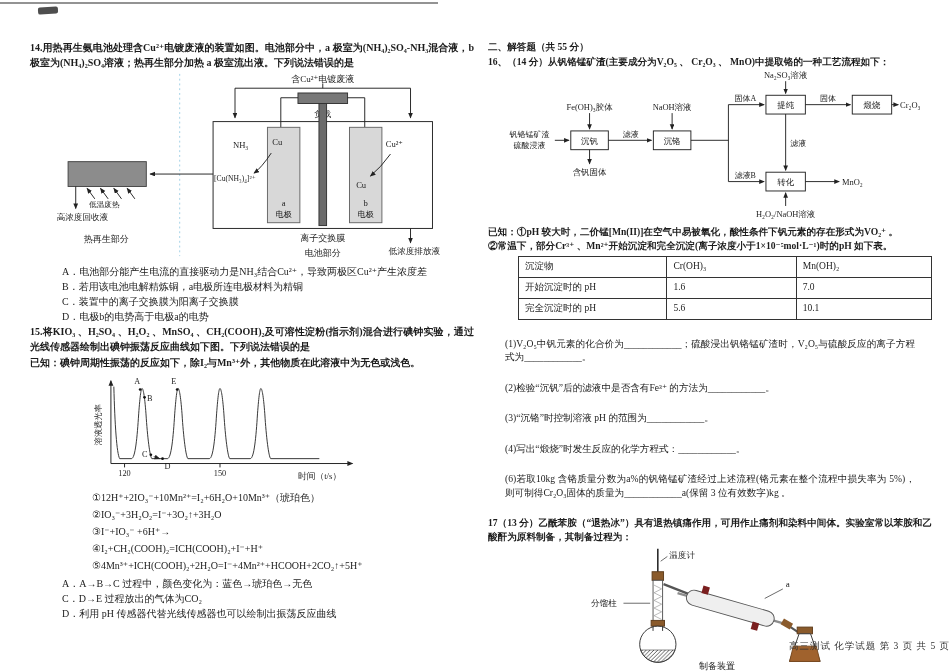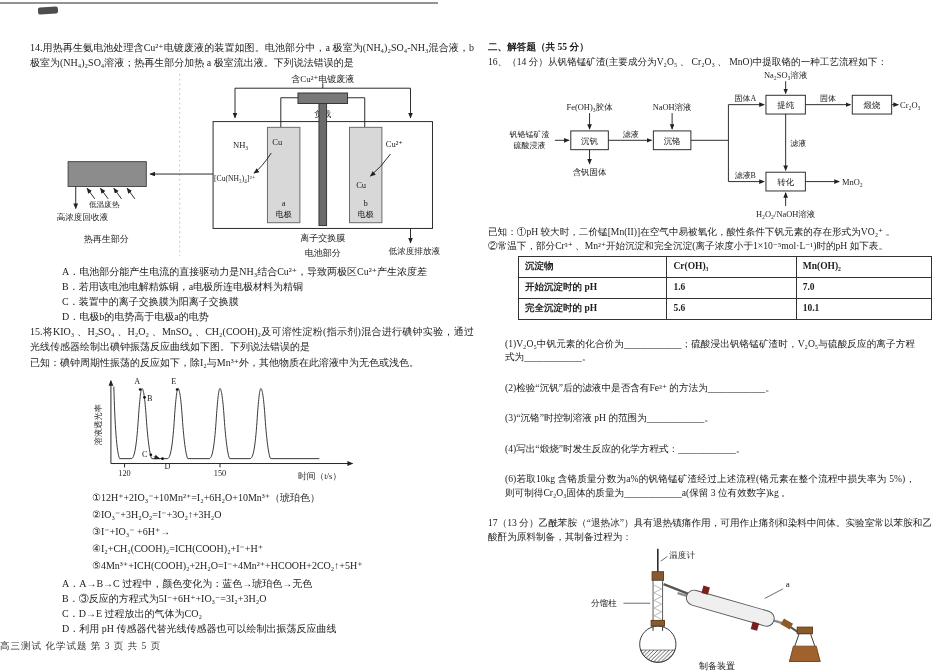--- a/index.html
+++ b/index.html
@@ -2,36 +2,36 @@
 <html><head>
 <meta charset="utf-8">
 <style>
   html,body{margin:0;padding:0;background:#ffffff;}
   body{width:950px;height:671px;position:relative;overflow:hidden;
        font-family:"Liberation Serif","DejaVu Serif",serif;color:#1c1c1c;}
   .page{display:flex;padding:40px 18px 0 30px;gap:14px;}
   .col{position:relative;}
   .col-left{width:444px;font-size:10px;line-height:15px;}
   .col-right{width:444px;font-size:9.6px;line-height:13.5px;}
-  .para{text-align:justify;margin:0 0 1px 0;}
+  .para{text-align:justify;margin:0 0 1px 0;font-weight:bold;}
   .opt{margin:0 0 0 32px;text-align:justify;}
   .eqs{margin:2px 0 2px 62px;line-height:17px;font-family:Liberation Serif, serif;}
   .bold{font-weight:bold;}
   .diagram-wrap{margin:2px 0 2px 16px;}
   .graph-wrap{margin:1px 0 0 40px;}
   .flow-wrap{margin:0 0 0 2px;}
   .app-wrap{margin:2px 0 0 90px;}
   svg{font-family:inherit;}
   svg text{fill:#1c1c1c;}
   table.ph{border-collapse:collapse;margin:3px 0 3px 30px;}
   table.ph td{border:1px solid #333;height:20px;padding:0 6px;font-size:9.5px;
-              vertical-align:middle;font-weight:bold;}
+              vertical-align:middle;}
   table.ph td.c1{width:138px;} table.ph td.c2{width:118px;} table.ph td.c3{width:124px;}
   .part{text-align:justify;margin:17px;}
-  .footer{position:absolute;left:0;right:0;top:640px;text-align:left;
+  .footer{position:absolute;left:0;right:0;top:640px;text-align:right;
           font-size:9.5px;color:#333;letter-spacing:1px;}
   .scan-line{position:absolute;top:2px;left:0;width:438px;height:2px;
              background:#3a3a3a;opacity:.55;}
   .scan-blob{position:absolute;top:7px;left:38px;width:20px;height:7px;
              background:#222;border-radius:2px;opacity:.8;transform:rotate(-4deg);}
 </style>
 </head>
 <body>
 
 <div class="scan-line"></div>
@@ -132,21 +132,20 @@
 
     <div class="eqs">
       <div>①12H⁺+2IO₃⁻+10Mn²⁺=I₂+6H₂O+10Mn³⁺（琥珀色）</div>
       <div>②IO₃⁻+3H₂O₂=I⁻+3O₂↑+3H₂O</div>
       <div>③I⁻+IO₃⁻ +6H⁺→</div>
       <div>④I₂+CH₂(COOH)₂=ICH(COOH)₂+I⁻+H⁺</div>
       <div>⑤4Mn³⁺+ICH(COOH)₂+2H₂O=I⁻+4Mn²⁺+HCOOH+2CO₂↑+5H⁺</div>
     </div>
 
     <div class="opt">A．A→B→C 过程中，颜色变化为：蓝色→琥珀色→无色</div>
-    <div class="opt">B．③反应的方程式为5I⁻+6H⁺+IO₃⁻=3I₂+3H₂O</div>
     <div class="opt">C．D→E 过程放出的气体为CO₂</div>
     <div class="opt">D．利用 pH 传感器代替光线传感器也可以绘制出振荡反应曲线</div>
   </div>
 
   <div class="col col-right">
 
     <p class="para bold">二、解答题（共 55 分）</p>
     <p class="para">16、（14 分）从钒铬锰矿渣(主要成分为V₂O₅ 、 Cr₂O₃ 、 MnO)中提取铬的一种工艺流程如下：</p>
 
     <div class="flow-wrap">

